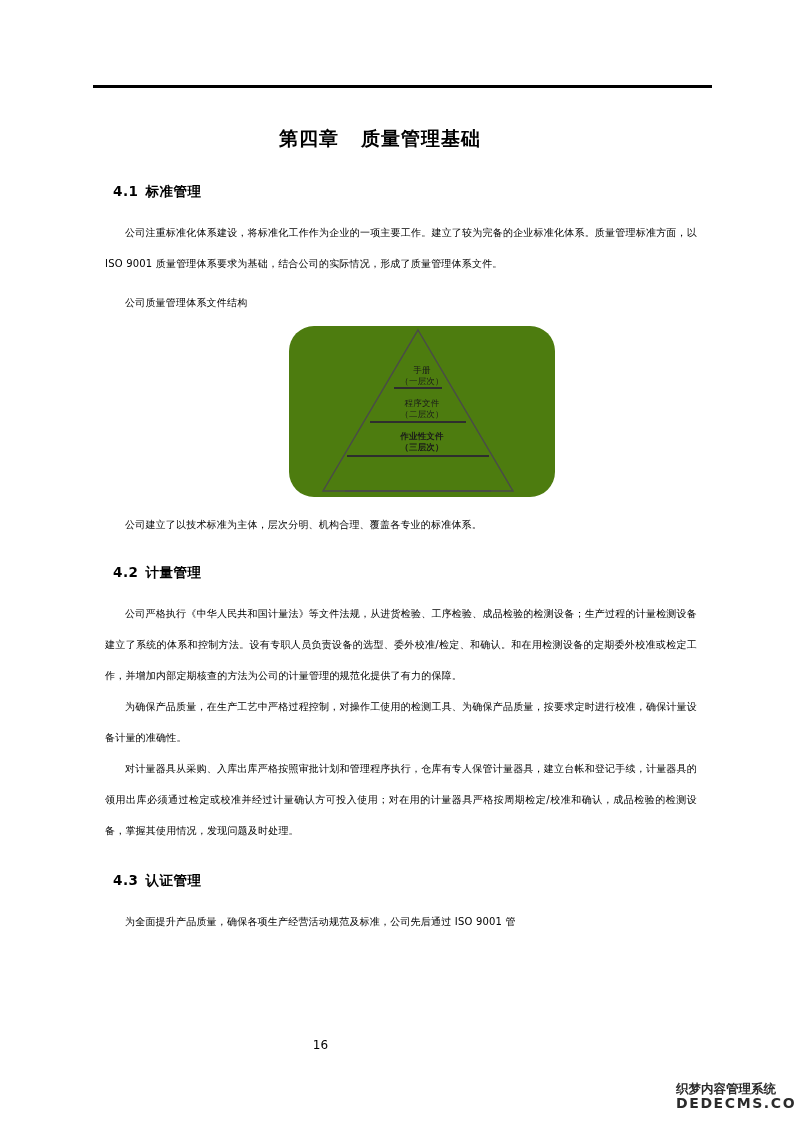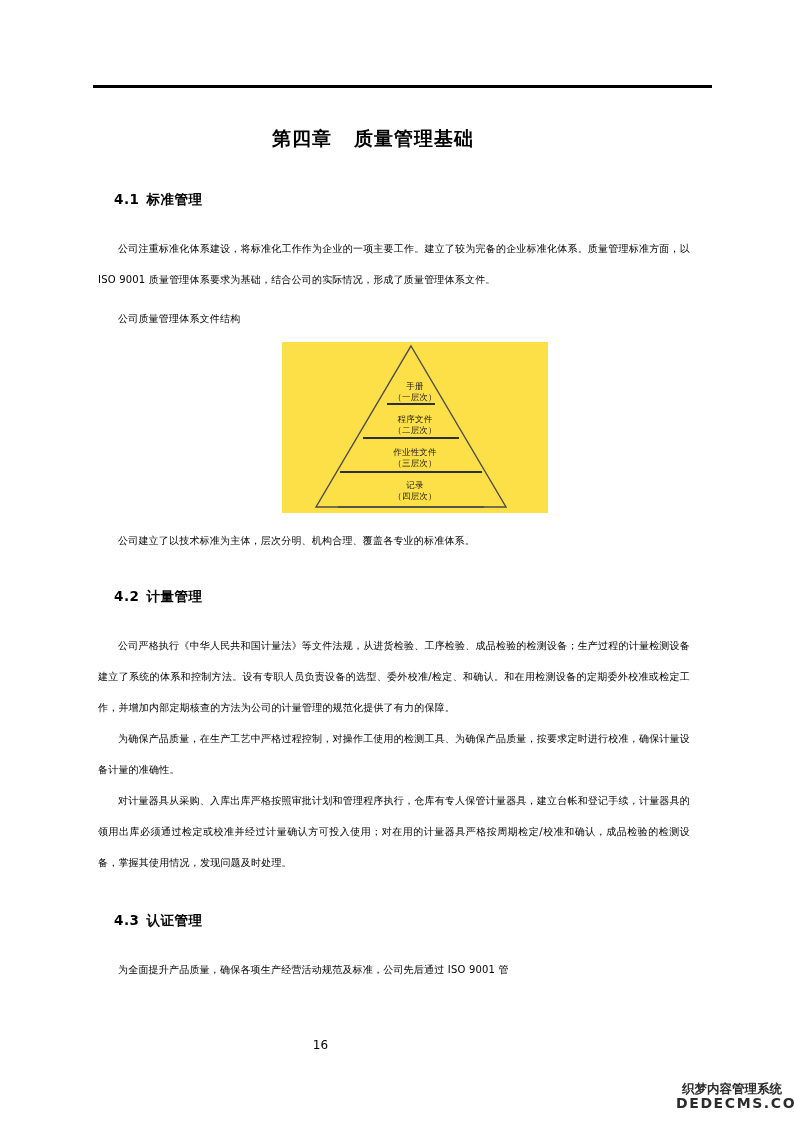--- a/index.html
+++ b/index.html
@@ -20,21 +20,21 @@
   .top-rule {
     position: absolute;
     left: 93px;
     top: 85px;
     width: 619px;
     height: 3px;
     background: #000000;
   }
   .content {
     position: absolute;
-    left: 98px;
+    left: 105px;
     top: 110px;
     width: 592px;
   }
   .chapter-title {
     text-align: center;
     font-size: 19px;
     font-weight: bold;
     letter-spacing: 1px;
     color: #000000;
     margin: 13px 0 0 0;
@@ -43,21 +43,21 @@
   }
   .chapter-title .gap {
     display: inline-block;
     width: 22px;
   }
   .sec-head {
     font-size: 13.5px;
     font-weight: bold;
     color: #000000;
     line-height: 20px;
-    margin: 16px;
+    margin: 8px;
   }
   .sec-head .num {
     letter-spacing: 0.5px;
   }
   .sec-head .txt {
     margin-left: 7px;
     letter-spacing: 0.5px;
   }
   .para {
     font-size: 10px;
@@ -79,58 +79,59 @@
   
   .figure-wrap {
     margin: 0;
     display: block;
   }
   .figure-box {
     position: relative;
     margin-left: 184px;
     width: 266px;
     height: 171px;
-    background: #fde047;
+    background: #4d7c0f;
+    border-radius: 25px;
   }
   .figure-box svg {
     position: absolute;
     left: 0;
     top: 0;
     width: 266px;
     height: 171px;
   }
   .tier-label {
     position: absolute;
     width: 100%;
     text-align: center;
     font-size: 8.5px;
     line-height: 11px;
     color: #1a1a1a;
     letter-spacing: 0.2px;
   }
   .tier-1 { top: 39px; }
   .tier-2 { top: 72px; }
-  .tier-3 { top: 105px; }
+  .tier-3 { top: 105px; font-weight: bold; }
   .tier-4 { top: 138px; }
 
   .page-num {
     position: absolute;
     left: 0;
     top: 1038px;
     width: 641px;
     text-align: center;
     font-size: 12px;
     color: #000000;
   }
   .watermark {
     position: absolute;
     left: 676px;
     top: 1082px;
     width: 112px;
-    text-align: center;
+    text-align: left;
     line-height: 1.05;
     user-select: none;
   }
   .wm-cn {
     font-size: 12.5px;
     font-weight: bold;
     color: #2b2b2b;
     letter-spacing: 0px;
     display: block;
   }
@@ -183,24 +184,20 @@
           <span>（一层次）</span>
         </div>
         <div class="tier-label tier-2">
           <span>程序文件</span><br>
           <span>（二层次）</span>
         </div>
         <div class="tier-label tier-3">
           <span>作业性文件</span><br>
           <span>（三层次）</span>
         </div>
-        <div class="tier-label tier-4">
-          <span>记录</span><br>
-          <span>（四层次）</span>
-        </div>
       </div>
     </div>
 
     <div class="spacer-12"></div>
 
     <p class="para">公司建立了以技术标准为主体，层次分明、机构合理、覆盖各专业的标准体系。</p>
 
     <div class="spacer-14"></div>
 
     <h2 class="sec-head"><span class="num">4.2</span><span class="txt">计量管理</span></h2>

